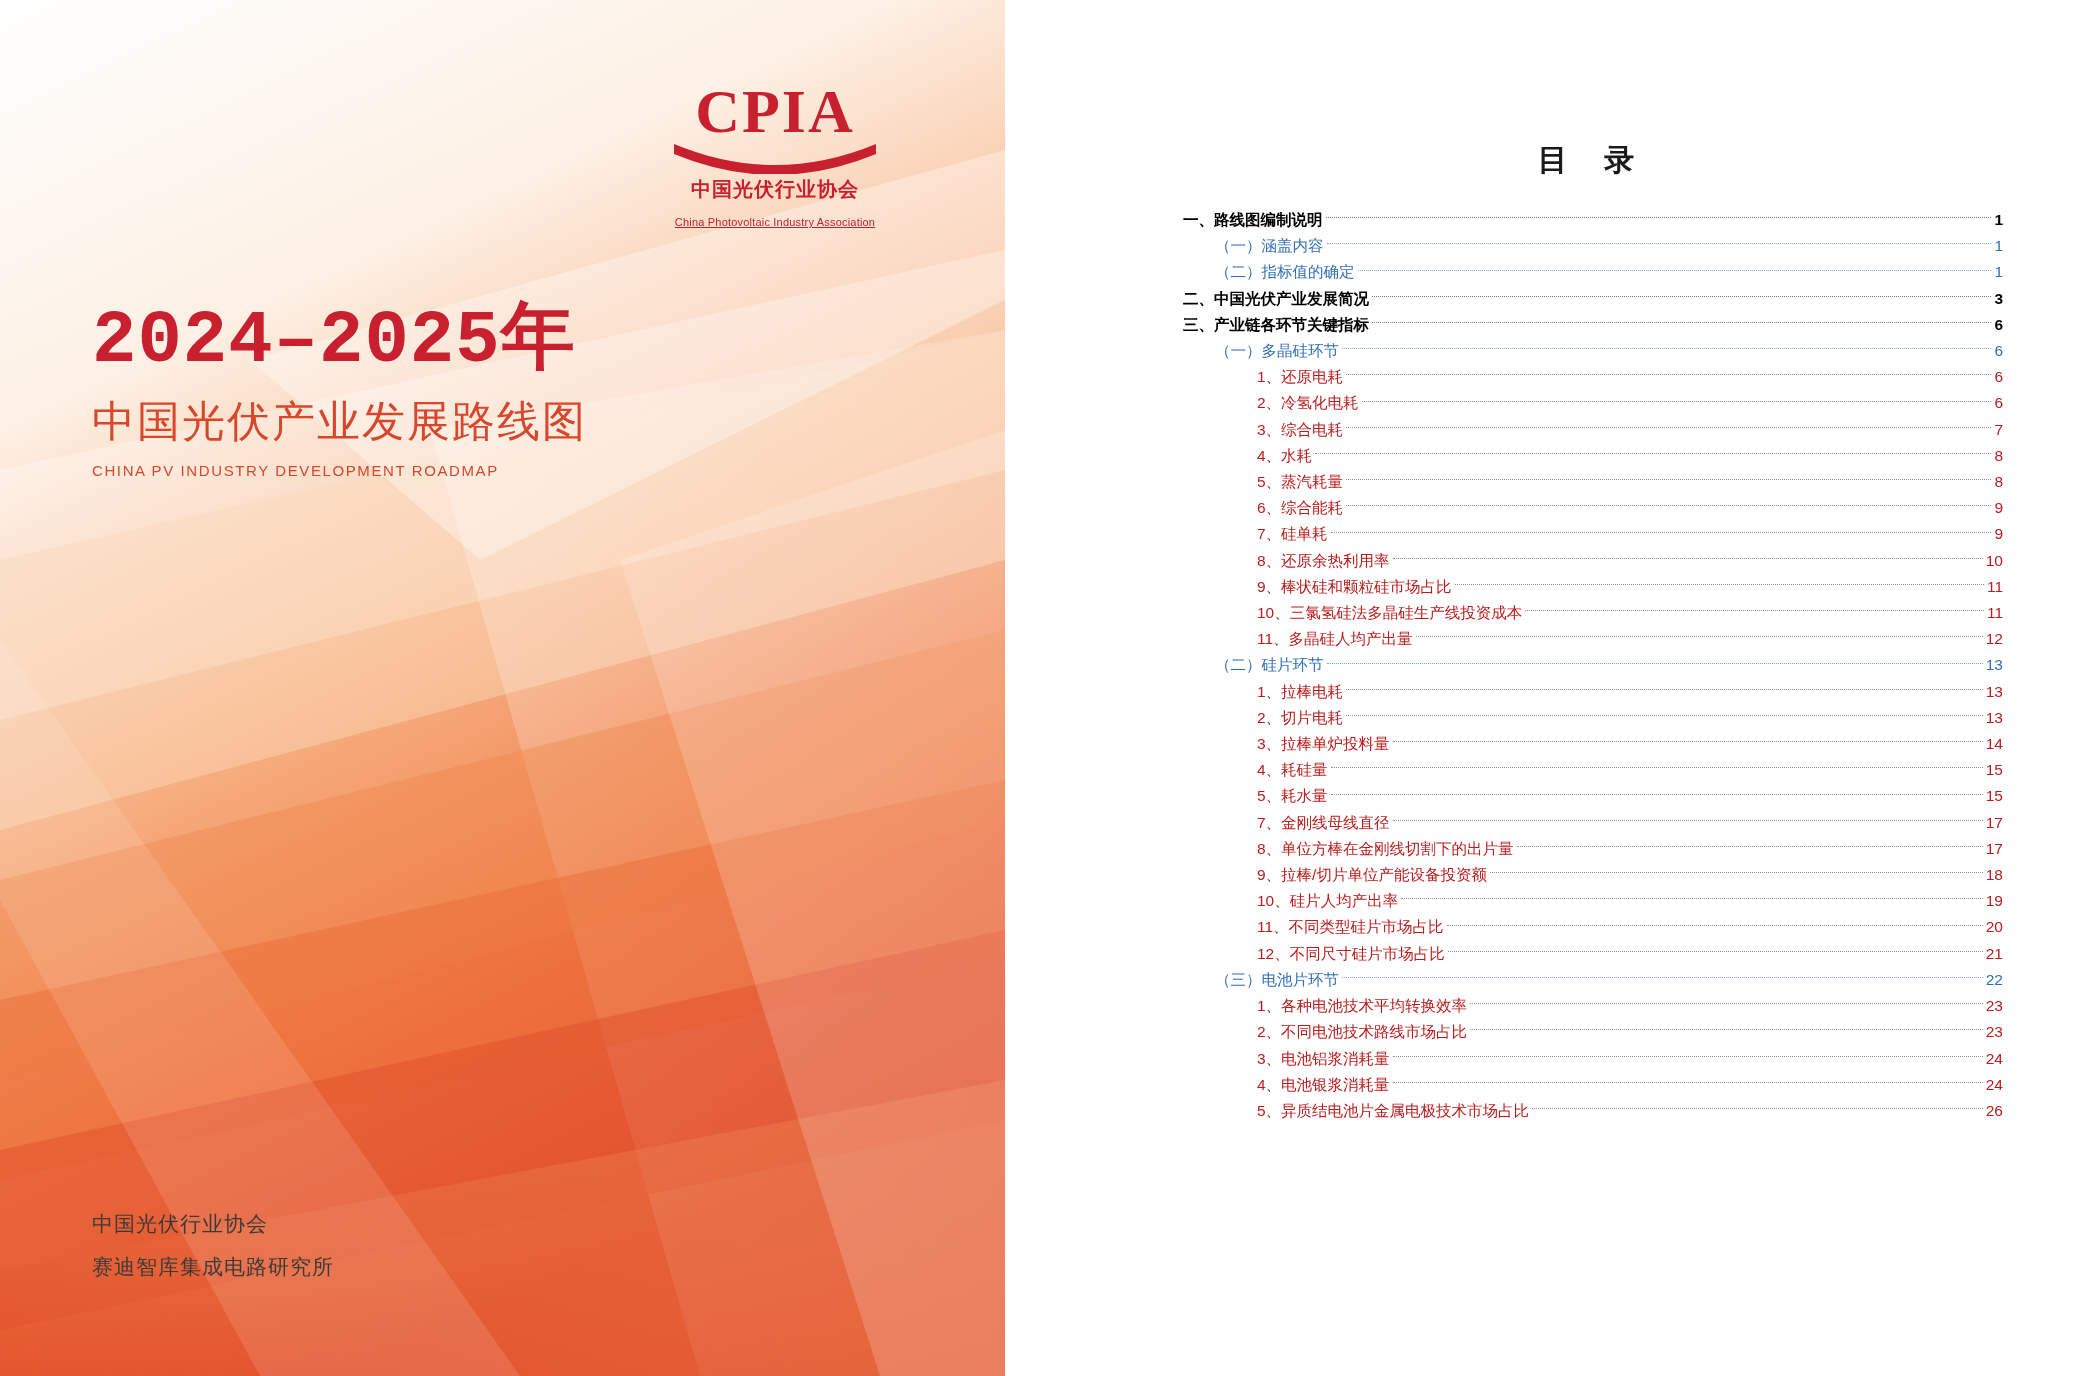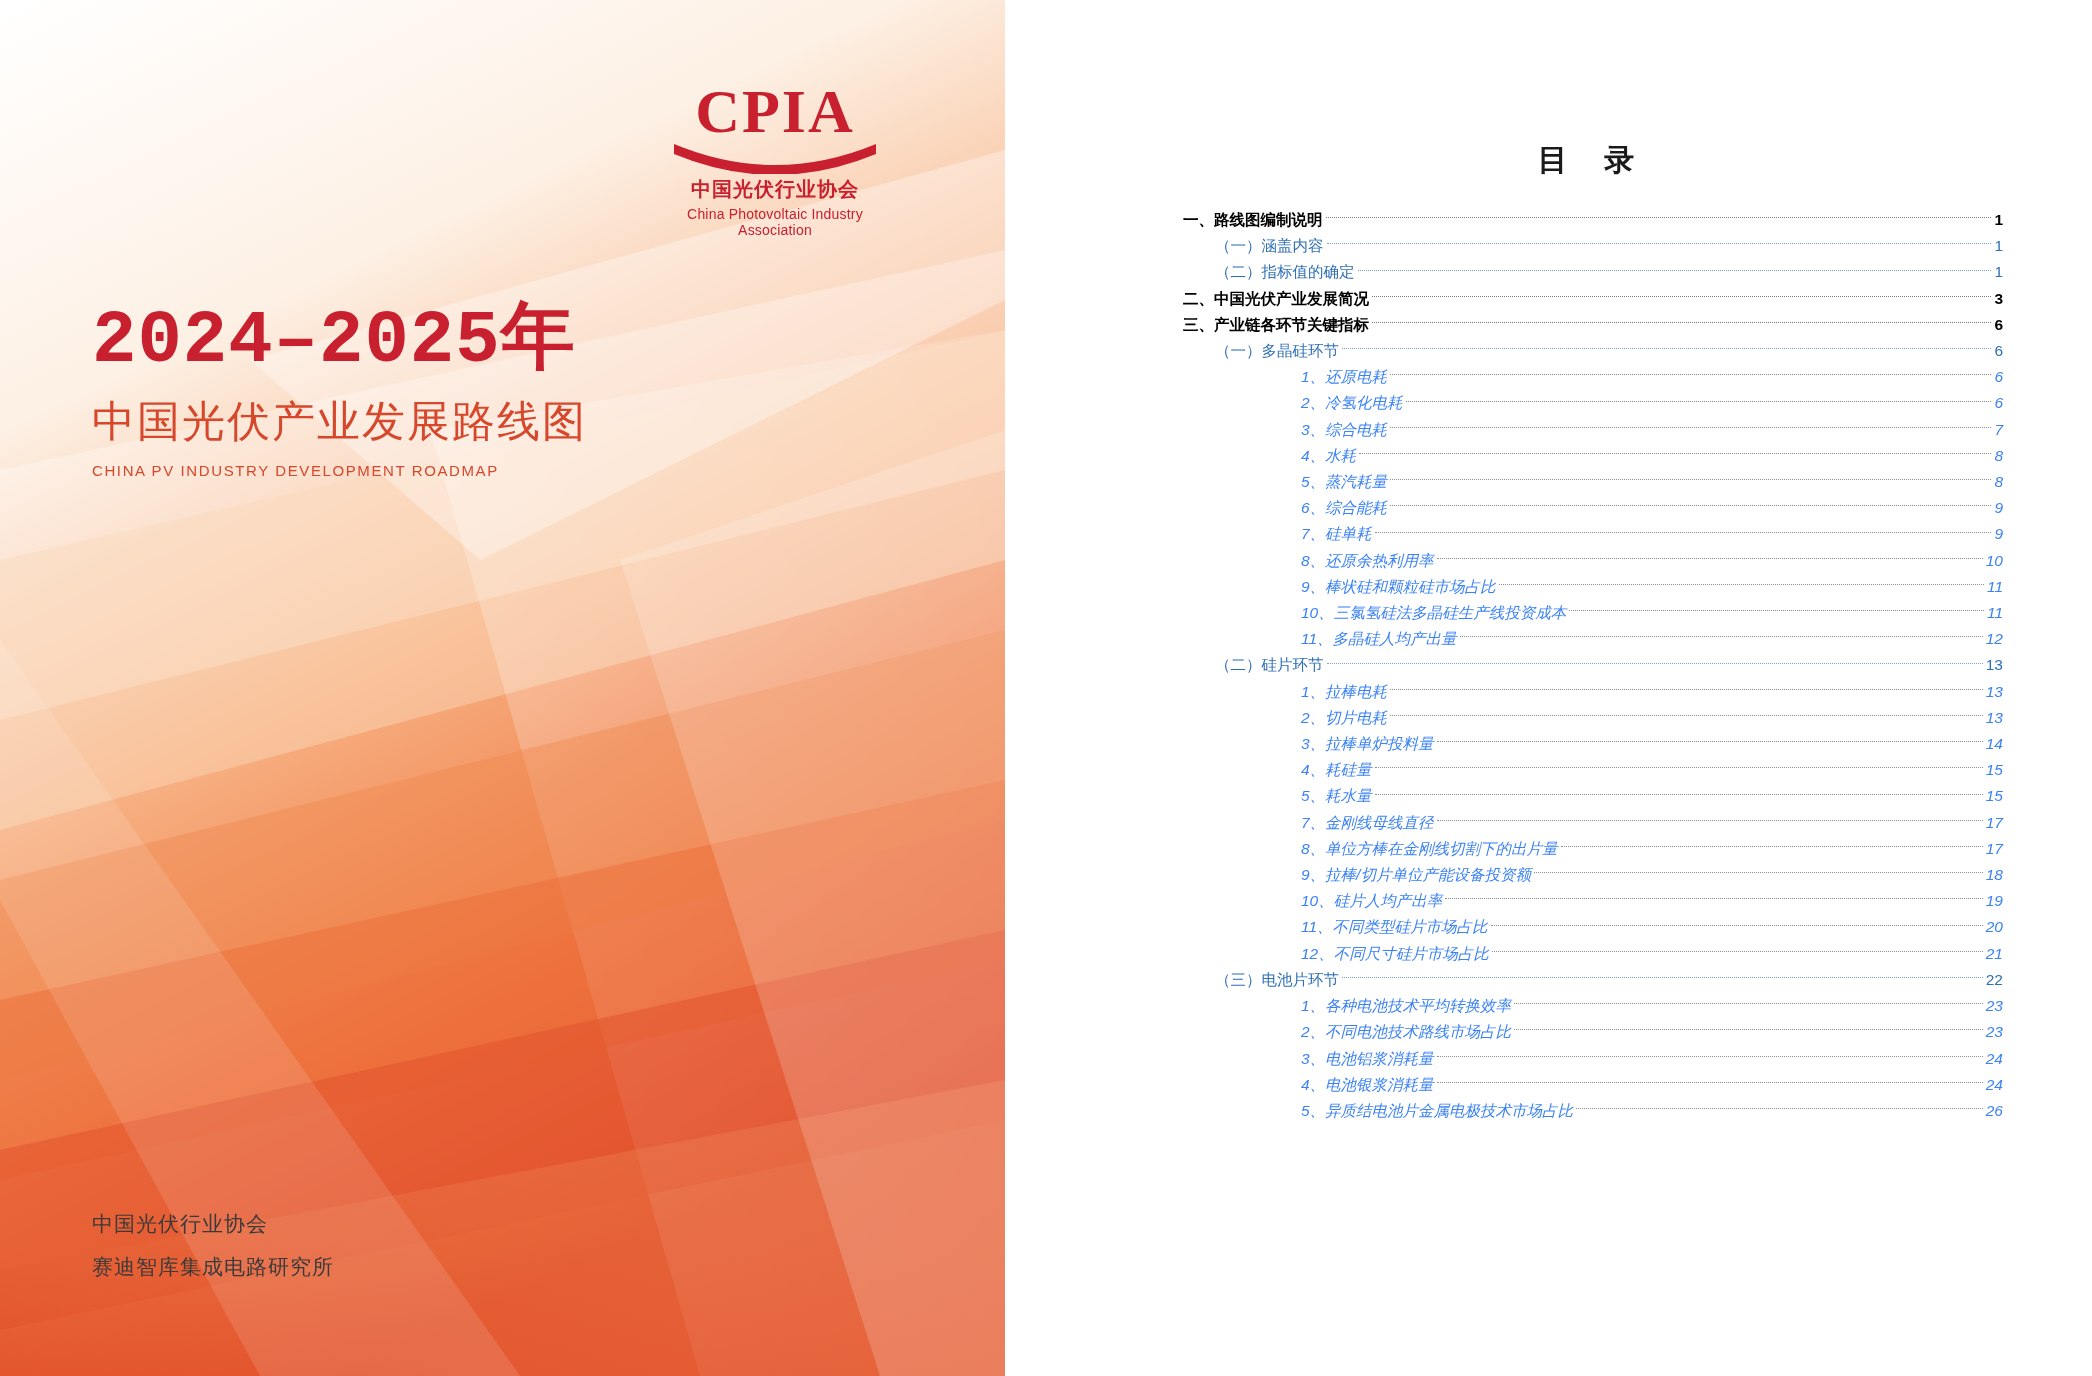--- a/index.html
+++ b/index.html
@@ -68,24 +68,25 @@
     display: block;
   }
   .logo-cn {
     font-size: 20px;
     font-weight: bold;
     color: #c8202e;
     letter-spacing: 1px;
     margin-top: 2px;
   }
   .logo-en {
-    font-size: 14px;
+    font-size: 11px;
     color: #c8202e;
     letter-spacing: 0.2px;
-    margin-top: 3px;
+    margin-top: 13px;
+    text-decoration: underline;
   }
 
   .cover-text {
     position: absolute;
     left: 92px;
     top: 300px;
     z-index: 6;
   }
   .cover-year {
     font-family: Liberation Mono, monospace;
@@ -162,21 +163,21 @@
     top: -3px;
     border-bottom: 1.6px dotted #8f8f8f;
     height: 1px;
   }
   .toc-page-num { flex: 0 0 auto; }
 
   .lvl1 { color: #000000; font-weight: bold; margin-left: 0px; }
   .lvl1 .toc-dots { border-bottom-color: #7a7a7a; }
   .lvl2 { color: #2f6fb5; margin-left: 32px; }
   .lvl2 .toc-dots { border-bottom-color: #7fa6cf; }
-  .lvl3 { color: #3b82f6; margin-left: 118px; font-style: italic; }
+  .lvl3 { color: #b91c1c; margin-left: 74px; }
   .lvl3 .toc-dots { border-bottom-color: #8f8f8f; }
 </style>
 </head>
 <body>
 
 <div class="spread">
 
   <div class="cover-page">
 
     <div class="cover-art">

